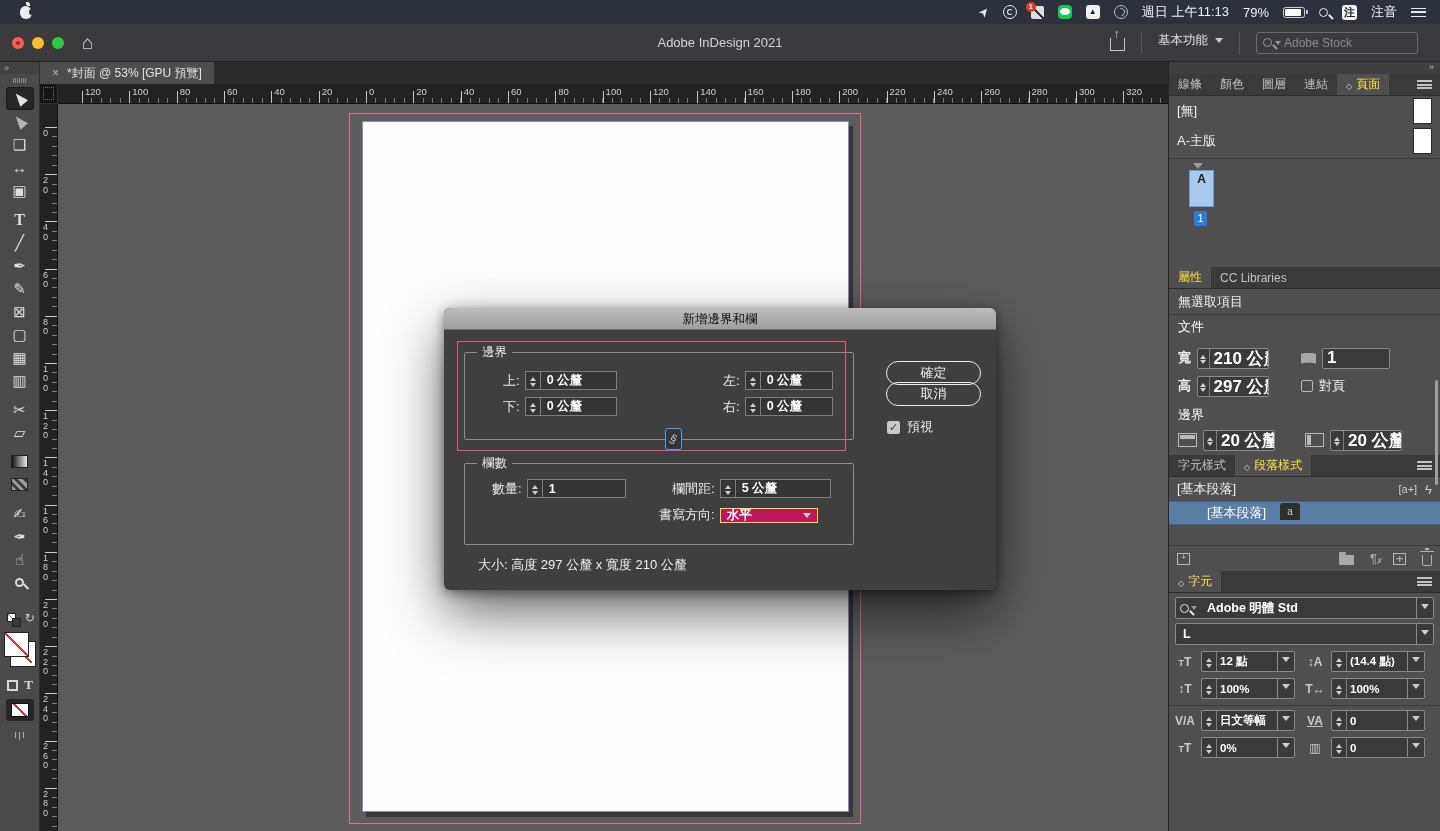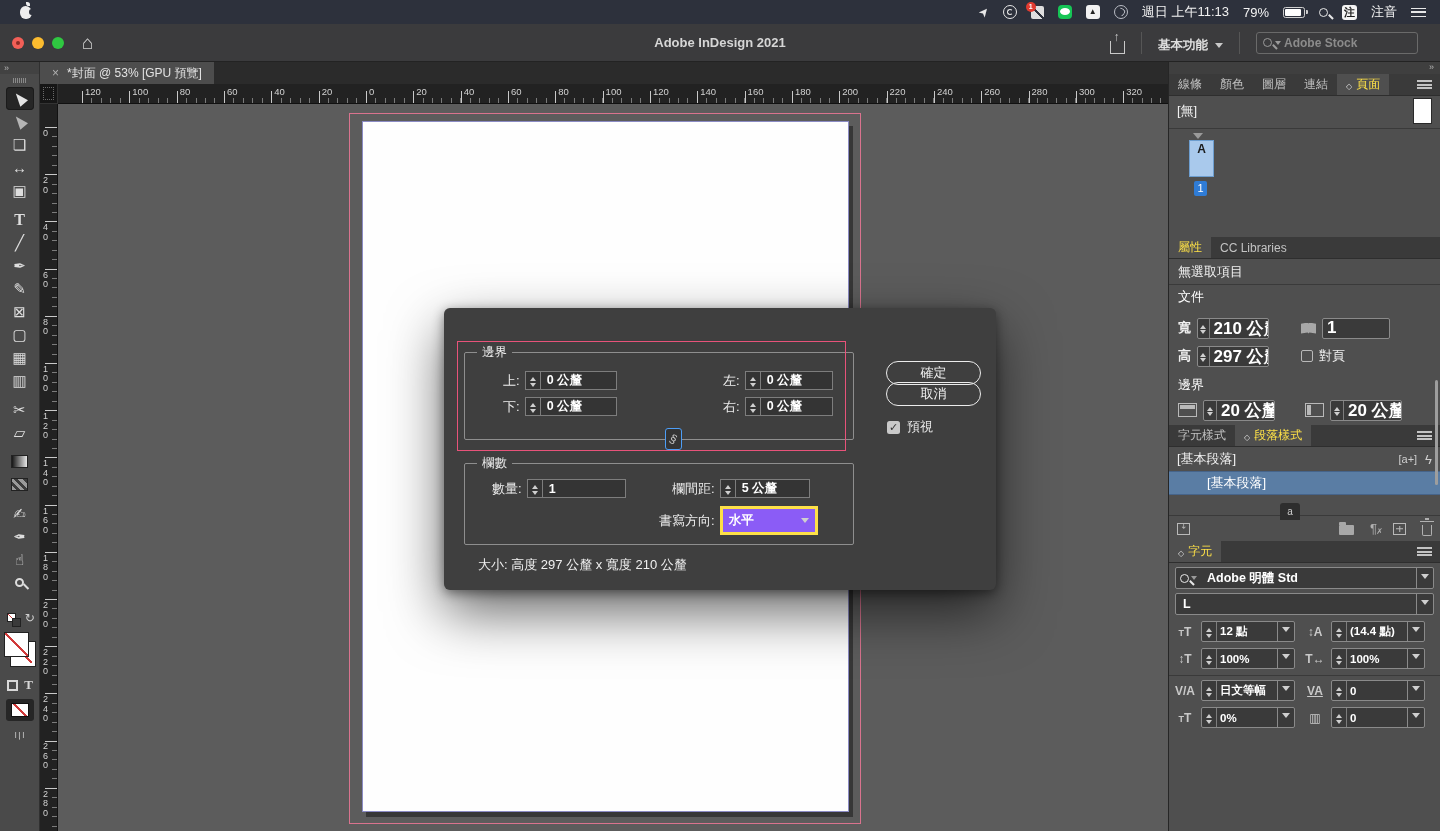--- a/index.html
+++ b/index.html
@@ -26,30 +26,30 @@
   .swirl::after{content:"";position:absolute;inset:2px;border:1.5px solid #b9bcc4;border-radius:50%;border-left-color:transparent;border-bottom-color:transparent;transform:rotate(35deg);}
   .battery{width:22px;height:11px;border:1px solid #cfcfcf;border-radius:2.5px;position:relative;display:inline-block;}
   .battery::after{content:"";position:absolute;right:-4px;top:2.5px;width:2px;height:4px;background:#cfcfcf;border-radius:0 1px 1px 0;}
   .battery .bfill{position:absolute;top:1px;left:1px;bottom:1px;width:79%;background:#fff;border-radius:1px;}
   .mag{width:9px;height:9px;border:1.5px solid #e8e8e8;border-radius:50%;position:relative;display:inline-block;}
   .mag::after{content:"";position:absolute;right:-4px;bottom:-4px;width:1.5px;height:6px;background:#e8e8e8;transform:rotate(-45deg);}
   .imebadge{width:15px;height:15px;background:#f4f4f4;color:#1c1c1c;border-radius:3px;font-size:11px;line-height:15px;text-align:center;font-weight:bold;}
   .mlines{width:15px;height:9px;border-top:1.5px solid #e8e8e8;border-bottom:1.5px solid #e8e8e8;position:relative;display:inline-block;}
   .mlines::after{content:"";position:absolute;left:0;right:0;top:2.6px;height:1.5px;background:#e8e8e8;}
   
-  .titlebar{position:absolute;left:0;top:24px;width:1440px;height:38px;background:#3b3b3d;border-bottom:1px solid #232323;display:flex;align-items:center;z-index:40;font-weight:bold;}
+  .titlebar{position:absolute;left:0;top:24px;width:1440px;height:38px;background:#3b3b3d;border-bottom:1px solid #232323;display:flex;align-items:center;z-index:40;}
   .tl{width:12px;height:12px;border-radius:50%;margin-left:8px;position:relative;}
   .tl.red{background:#f35f57;margin-left:12px;}
   .tl.red::after{content:"";position:absolute;inset:4px;background:#8c2b25;border-radius:50%;}
   .tl.yel{background:#fcbc2f;}
   .tl.grn{background:#2fc841;}
   .home{color:#cfcfcf;font-size:19px;margin-left:18px;line-height:1;}
   .home::before{content:"⌂";}
   .apptitle{position:absolute;left:0;right:0;text-align:center;color:#d6d6d6;font-size:13px;pointer-events:none;}
-  .tb-right{margin-left:auto;display:flex;align-items:flex-end;gap:16px;padding-right:22px;}
+  .tb-right{margin-left:auto;display:flex;align-items:flex-start;gap:16px;padding-right:22px;}
   .share{width:15px;height:13px;border:1.5px solid #c9c9c9;border-top:none;position:relative;margin-top:6px;}
   .share::after{content:"↑";position:absolute;top:-11px;left:2.5px;color:#c9c9c9;font-size:12px;background:transparent;}
   .tbsep{width:1px;height:22px;background:#565656;}
   .wsp{color:#e0e0e0;font-size:12.5px;display:flex;align-items:center;gap:7px;}
   .dda{width:0;height:0;border:4px solid transparent;border-top:5px solid #c9c9c9;margin-top:4px;display:inline-block;}
   .stocksearch{width:162px;height:22px;border:1px solid #6a6a6a;border-radius:3px;background:#3b3b3d;display:flex;align-items:center;color:#8b8b8b;font-size:12px;padding:0 6px;gap:3px;}
   .stocksearch .mag{border-color:#9a9a9a;}
   .stocksearch .mag::after{background:#9a9a9a;}
   .ddm{width:0;height:0;border:3px solid transparent;border-top:4px solid #9a9a9a;margin-top:3px;}
   
@@ -117,21 +117,21 @@
   .pinkrect{position:absolute;left:13px;top:33px;width:389px;height:110px;border:1.5px solid #e8537a;pointer-events:none;z-index:2;}
   .drow{position:absolute;display:flex;align-items:center;}
   .dlabel{font-size:13px;color:#ececec;margin-right:5px;}
   .dfield{display:flex;align-items:stretch;background:#343434;border:1px solid #7d7d7d;height:19px;}
   .stp{width:15px;display:flex;flex-direction:column;align-items:center;justify-content:center;gap:1.5px;border-right:1px solid #7d7d7d;}
   .stp i{width:0;height:0;border:3px solid transparent;border-bottom:4px solid #cfcfcf;display:block;}
   .stp i.dn{border-bottom:none;border-top:4px solid #cfcfcf;}
   .fval{display:flex;align-items:center;padding:0 6px;font-size:12.5px;font-weight:bold;color:#fff;white-space:nowrap;overflow:hidden;}
   .linkico{position:absolute;left:200px;top:75px;width:17px;height:22px;border:1.5px solid #4d9ef7;border-radius:3px;background:#343434;display:flex;align-items:center;justify-content:center;}
   .linkico::before{content:"§";color:#c9c9c9;font-size:12px;display:inline-block;transform:rotate(28deg);}
-  .ddl{display:flex;align-items:center;background:#8b5cf6;border:3px solid #fde047;height:29px;padding:0 6px;font-size:12.5px;font-weight:bold;color:#fff;}
+  .ddl{display:flex;align-items:center;background:#be185d;border:1px solid #fde047;height:15px;padding:0 6px;font-size:12.5px;font-weight:bold;color:#fff;}
   .ddl .dda{margin-left:auto;border-top-color:#cfcfcf;}
   .dbtn{position:absolute;left:442px;width:95px;height:24px;border:1.5px solid #ececec;border-radius:12px;background:transparent;color:#f2f2f2;font-size:13px;display:flex;align-items:center;justify-content:center;}
   .chk{width:13px;height:13px;background:#c9c9c9;border-radius:2.5px;color:#333;font-size:11px;line-height:13px;text-align:center;font-weight:bold;}
   .chk.on::before{content:"✓";}
   .sizeline{position:absolute;left:34px;top:248px;font-size:13px;color:#f0f0f0;}
   
   .rightpane{position:absolute;left:1168px;top:62px;width:272px;height:769px;background:#4f4f4f;border-left:1px solid #262626;z-index:30;font-size:12px;color:#e4e4e4;}
   .rp-topstrip{height:12px;background:#3f3f3f;color:#b5b5b5;font-size:9px;text-align:right;padding-right:6px;line-height:11px;}
   .rp-topstrip::before{content:"»";}
   .panel-tabs{display:flex;background:#3a3a3a;height:22px;align-items:stretch;border-bottom:1px solid #2e2e2e;}
@@ -409,20 +409,21 @@
       <span data-name="ruler-label">280</span>
     </div>
 </div>
 
 <div class="canvas" data-name="document-canvas">
   <div class="bleed" data-name="bleed-guide"></div>
   <div class="page" data-name="page-spread"></div>
 </div>
 
 <div class="dialog" data-name="new-margins-columns-dialog">
+  <div class="dtitle" data-name="dialog-title">新增邊界和欄</div>
 
   <div class="pinkrect" data-name="margins-highlight-rect"></div>
 
   <div class="grp grp1" data-name="margins-group">
     <span class="grp-label" data-name="margins-group-label">邊界</span>
     <div class="drow" style="left:38px;top:18px;">
       <span class="dlabel" data-name="margin-top-label">上:</span>
       <div class="dfield" style="width:92px;" data-name="margin-top-field">
         <span class="stp" data-name="stepper">
             <i></i>
@@ -471,21 +472,21 @@
       <div class="dfield" style="width:99px;" data-name="columns-count-field">
         <span class="stp" data-name="stepper">
             <i></i>
             <i class="dn"></i>
           </span>
         <span class="fval" data-name="columns-count-value">1</span>
       </div>
     </div>
     <div class="drow" style="left:207px;top:15px;">
       <span class="dlabel" data-name="gutter-label">欄間距:</span>
-      <div class="dfield" style="width:90px;" data-name="gutter-field">
+      <div class="dfield" style="width:111px;" data-name="gutter-field">
         <span class="stp" data-name="stepper">
             <i></i>
             <i class="dn"></i>
           </span>
         <span class="fval" data-name="gutter-value">5 公釐</span>
       </div>
     </div>
     <div class="drow" style="left:194px;top:42px;">
       <span class="dlabel" data-name="writing-direction-label">書寫方向:</span>
       <div class="ddl" style="width:98px;" data-name="writing-direction-dropdown">
@@ -528,20 +529,24 @@
     <span class="ptab active" data-name="tab-pages">
         <span class="pdia" data-name="panel-toggle-icon"></span>
         <span>頁面</span>
       </span>
     <span class="hamb" data-name="panel-menu-icon"></span>
   </div>
 
   <div>
       <div class="mrow" data-name="master-page-row">
       <span data-name="master-page-name">[無]</span>
+      <span class="msw" data-name="master-page-swatch"></span>
+    </div>
+      <div class="mrow" data-name="master-page-row">
+      <span data-name="master-page-name">A-主版</span>
       <span class="msw" data-name="master-page-swatch"></span>
     </div>
     </div>
   <div class="mdivide" data-name="divider"></div>
 
   <div class="thumbarea" data-name="pages-thumbnail-area">
     <span class="thumbtri" data-name="spread-arrow-icon"></span>
     <div class="pthumb" data-name="page-thumbnail">A</div>
     <div class="pnum" data-name="page-number-badge">1</div>
   </div>

